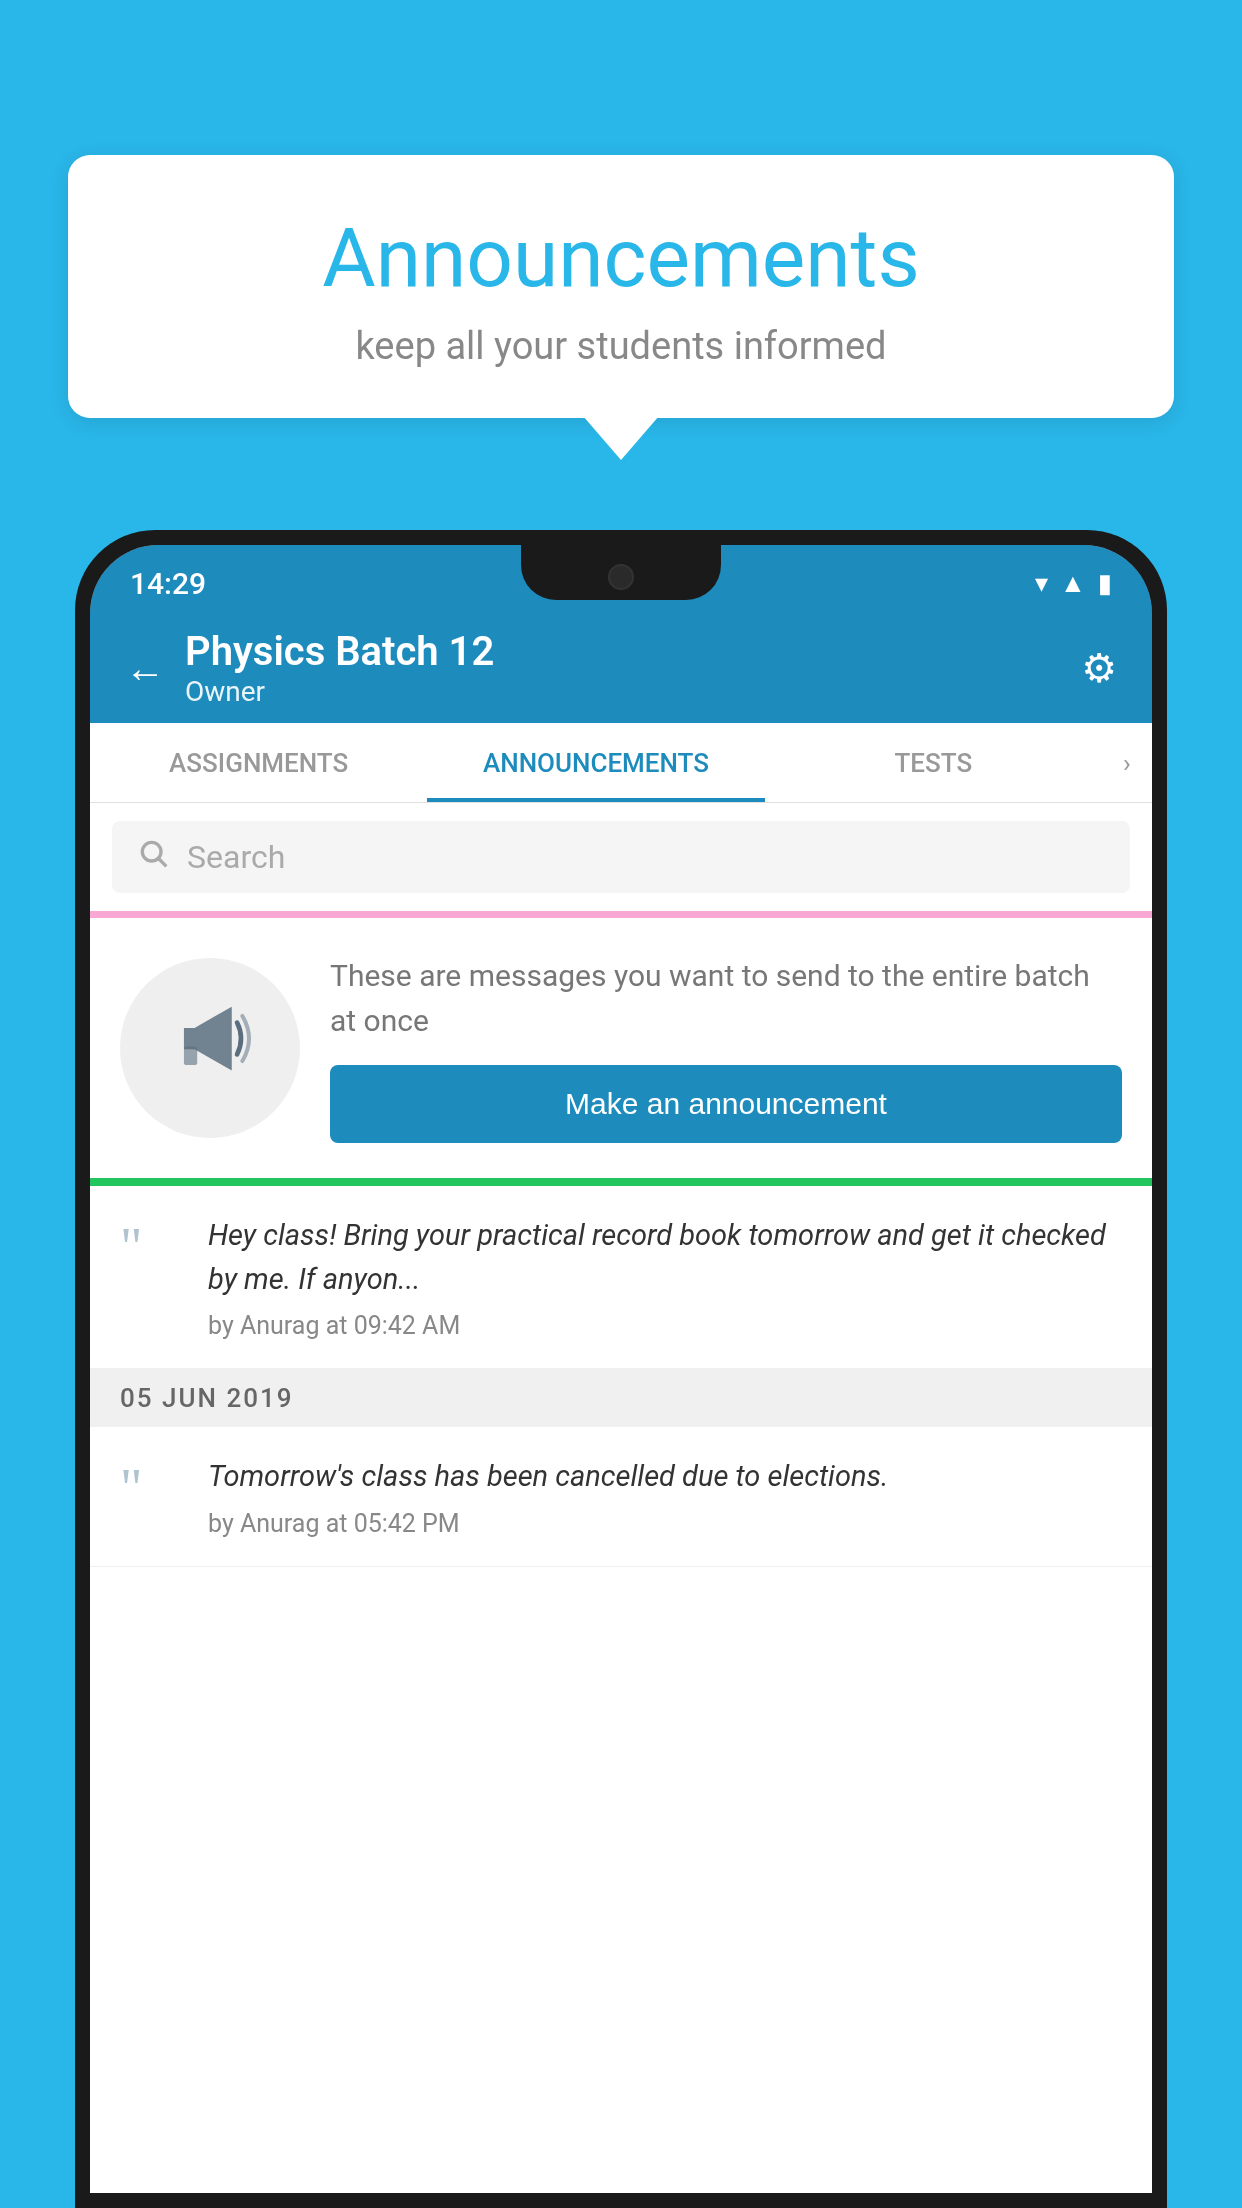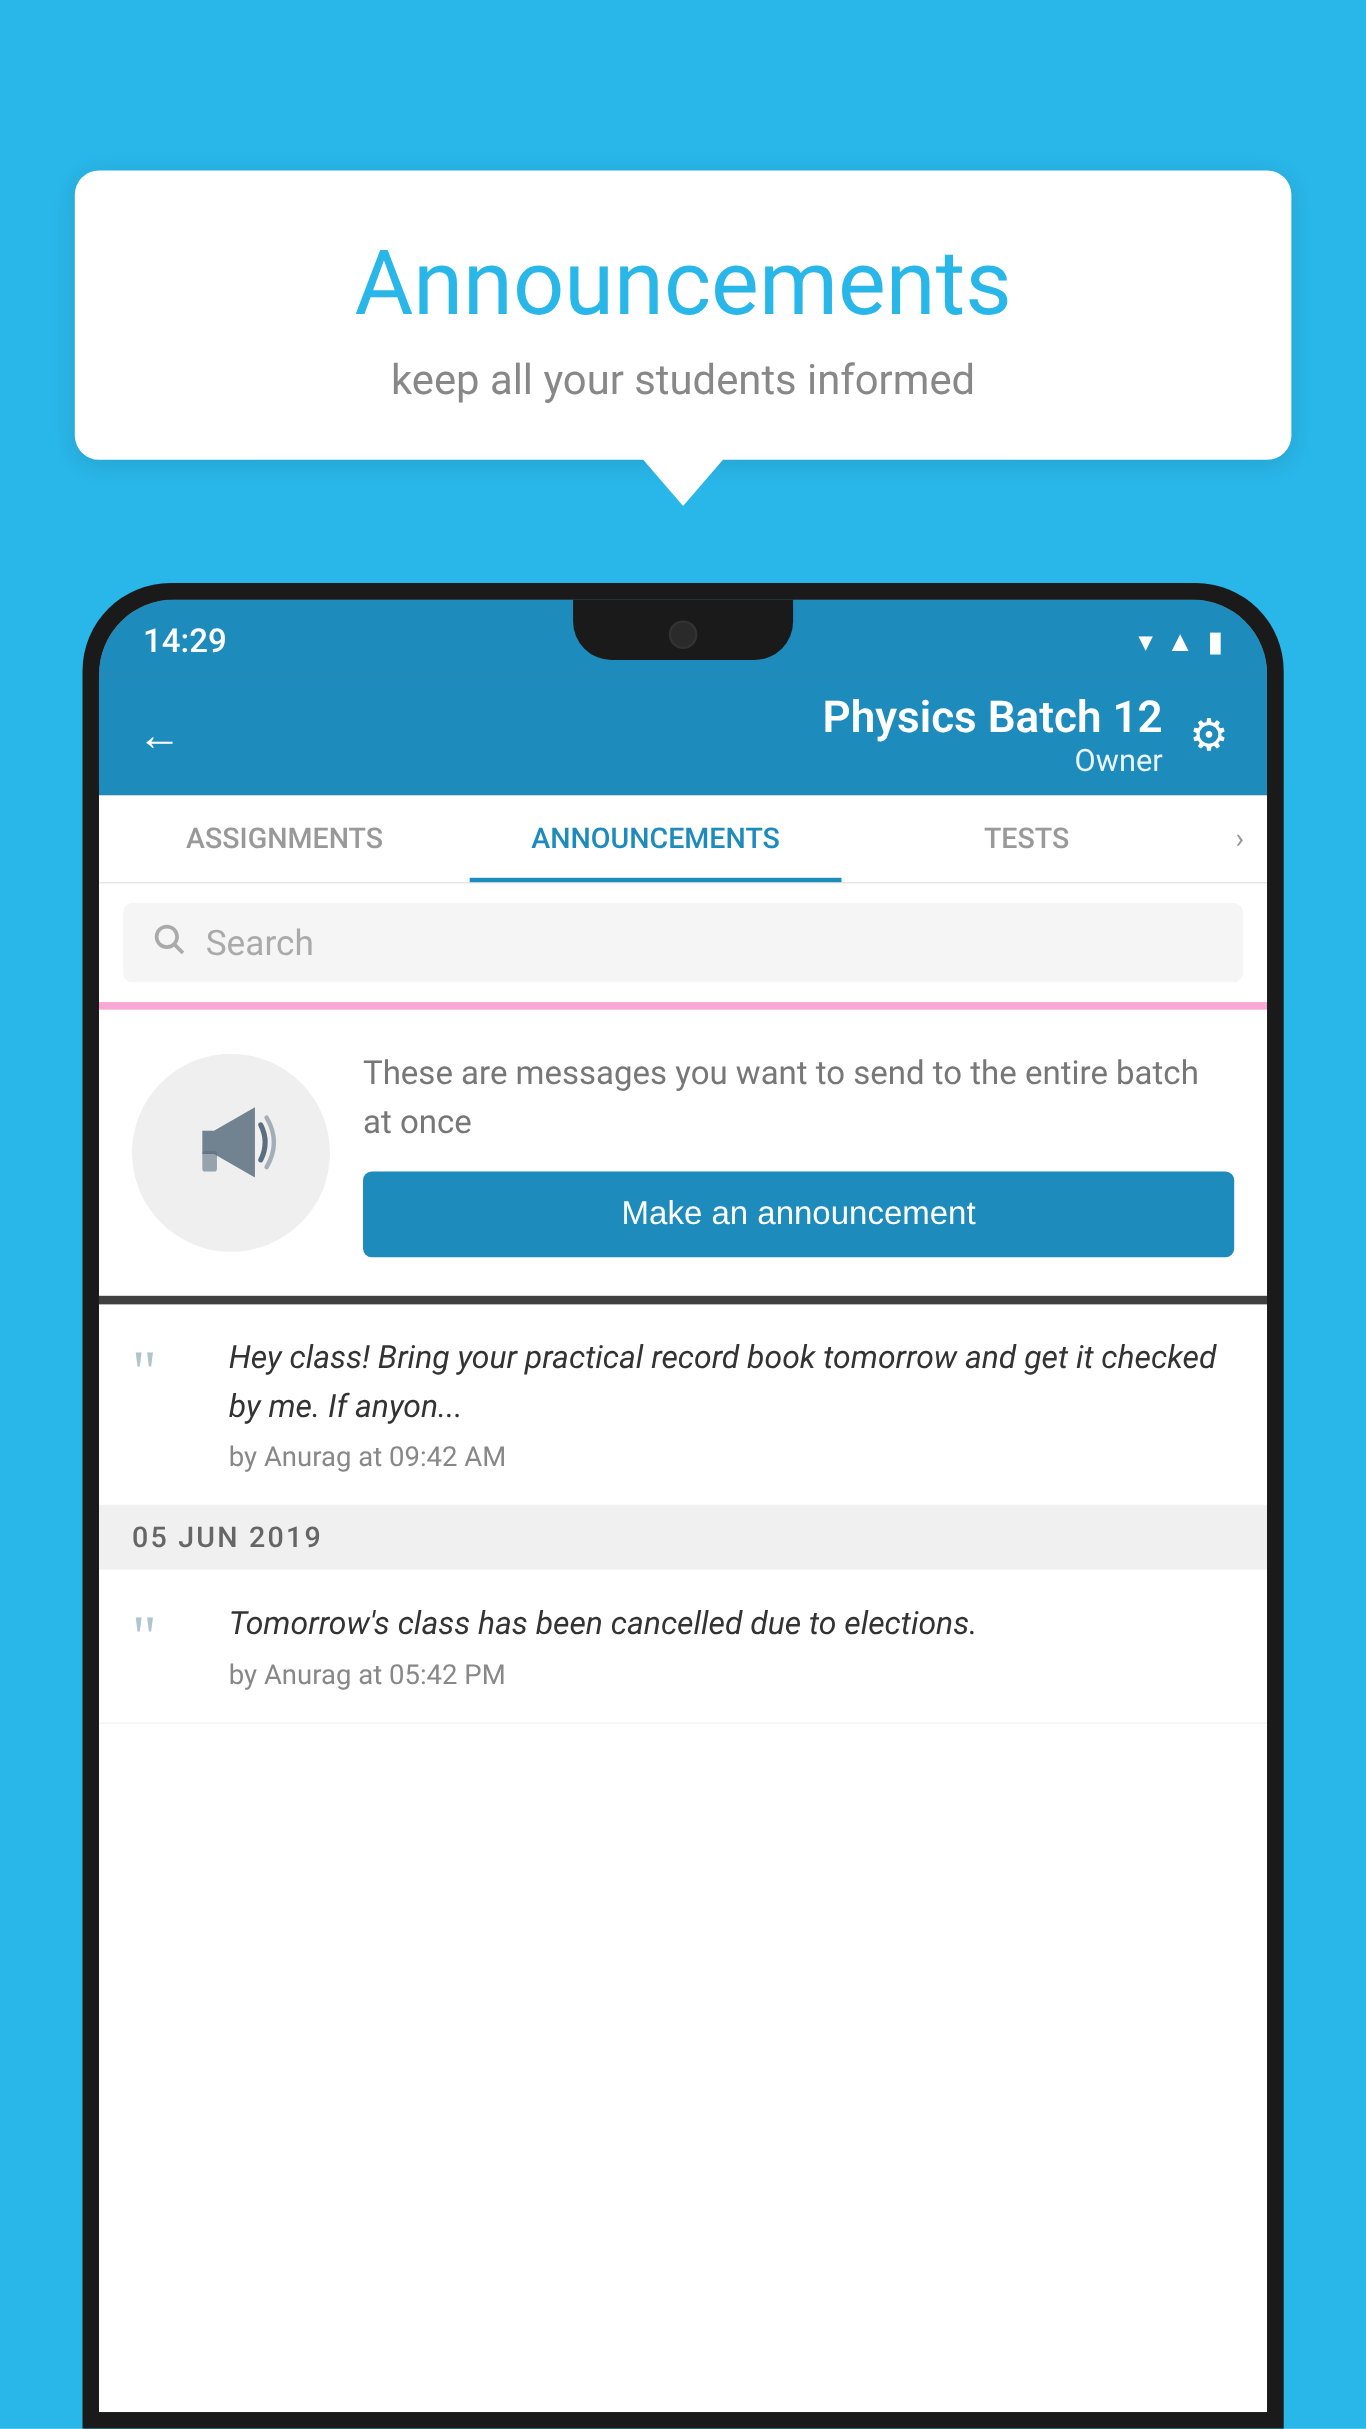--- a/index.html
+++ b/index.html
@@ -147,21 +147,21 @@
     }
 
     .back-arrow {
       color: white;
       font-size: 40px;
       cursor: pointer;
       width: 60px;
     }
 
     .app-bar-title-group {
-      text-align: right;
+      text-align: left;
       flex: 1;
     }
 
     .app-bar-title {
       color: white;
       font-size: 40px;
       font-weight: 600;
     }
 
     .app-bar-subtitle {
@@ -257,21 +257,21 @@
       font-size: 32px;
     }
 
     
     .announcement-prompt {
       background: white;
       padding: 35px 30px;
       display: flex;
       align-items: center;
       gap: 30px;
-      border-bottom: 8px solid #404040;
+      border-bottom: 8px solid #22c55e;
     }
 
     .announcement-icon-circle {
       width: 180px;
       height: 180px;
       background: #efefef;
       border-radius: 50%;
       display: flex;
       align-items: center;
       justify-content: center;

